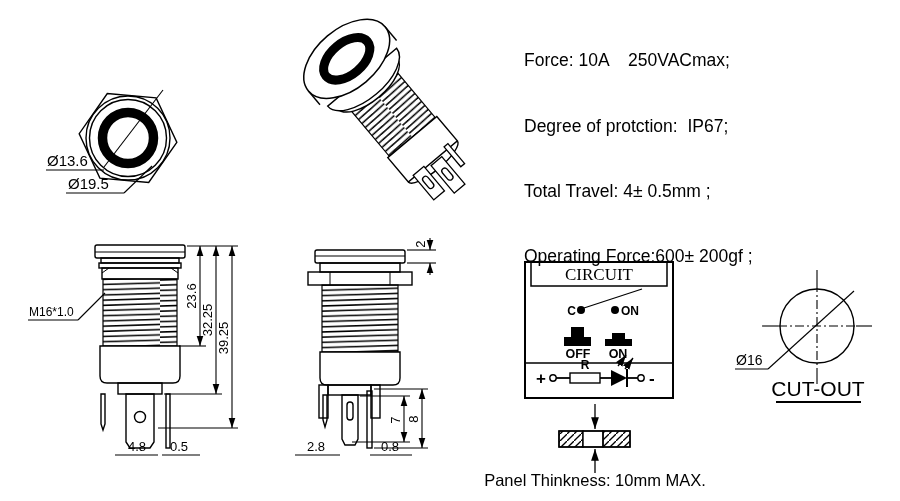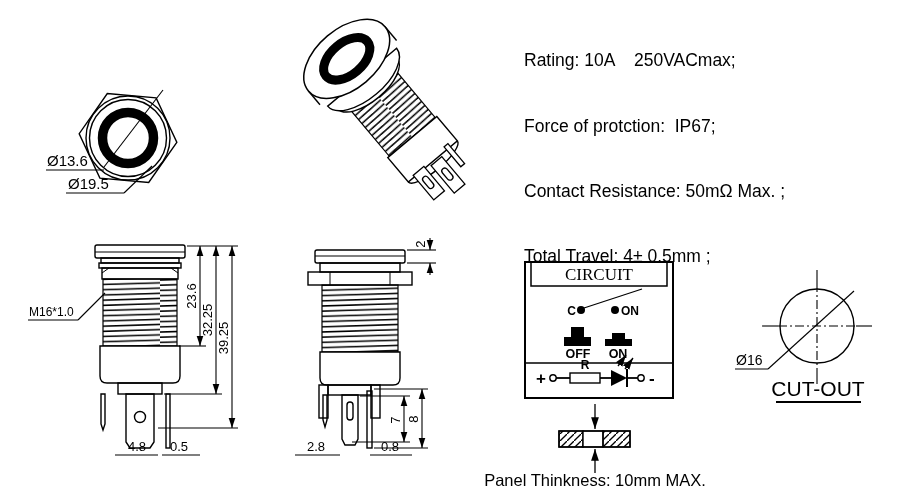--- a/index.html
+++ b/index.html
@@ -204,23 +204,23 @@
     <rect x="583" y="431" width="20" height="16" fill="#fff"></rect>
     <rect x="603" y="431" width="27" height="16" fill="url(#hatchpat)"></rect>
     <rect x="559" y="431" width="71" height="16"></rect>
     <line x1="595" y1="404" x2="595" y2="429" stroke-width="1.3" marker-end="url(#arr)"></line>
     <line x1="595" y1="473" x2="595" y2="449" stroke-width="1.3" marker-end="url(#arr)"></line>
     <text x="595" y="486" text-anchor="middle" font-size="16.5" stroke="none" fill="#000">Panel Thinkness: 10mm MAX.</text>
   </g>
 </svg>
 
   <div class="specs">
-    <div class="spec-line">Rating: 10A    250VACmax;</div>
-    <div class="spec-line">Force of protction:  IP67;</div>
-    <div class="spec-line">Contact Resistance: 50mΩ Max. ;</div>
+    <div class="spec-line">Force: 10A    250VACmax;</div>
+    <div class="spec-line">Degree of protction:  IP67;</div>
     <div class="spec-line">Total Travel: 4± 0.5mm ;</div>
+    <div class="spec-line">Operating Force:600± 200gf ;</div>
     
     
     
     
   </div>
 
 </div>
 
 </body></html>

